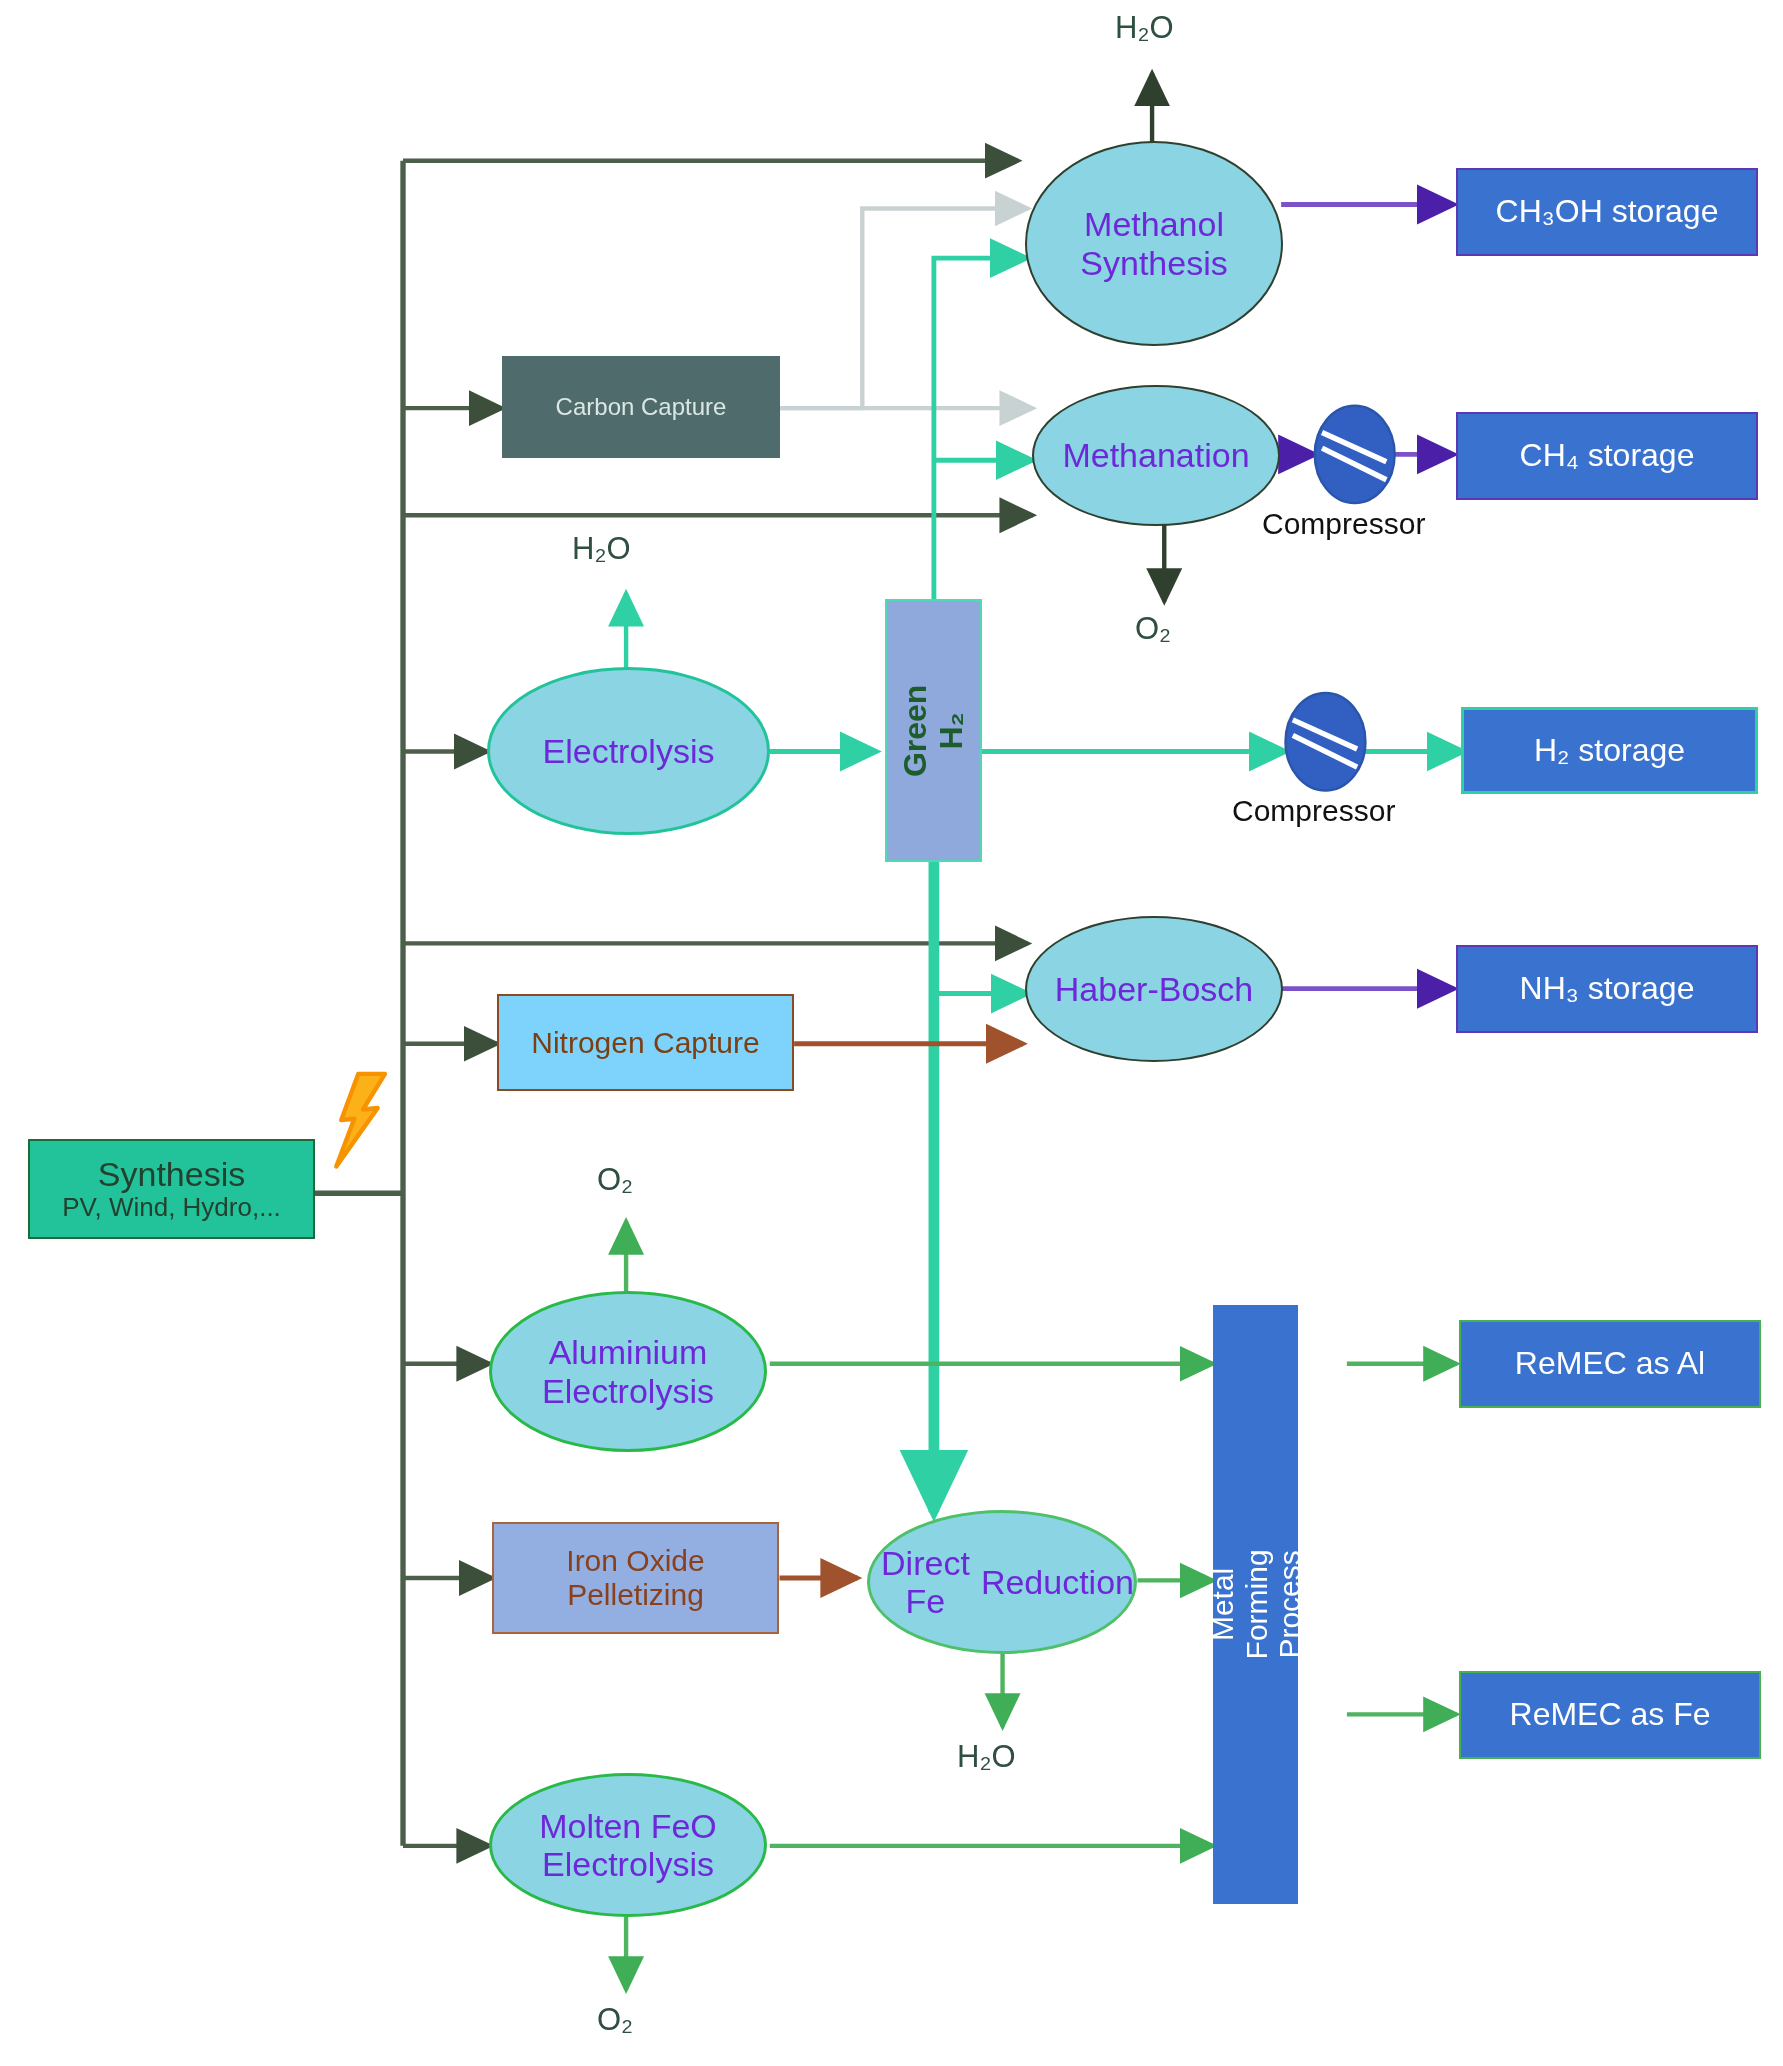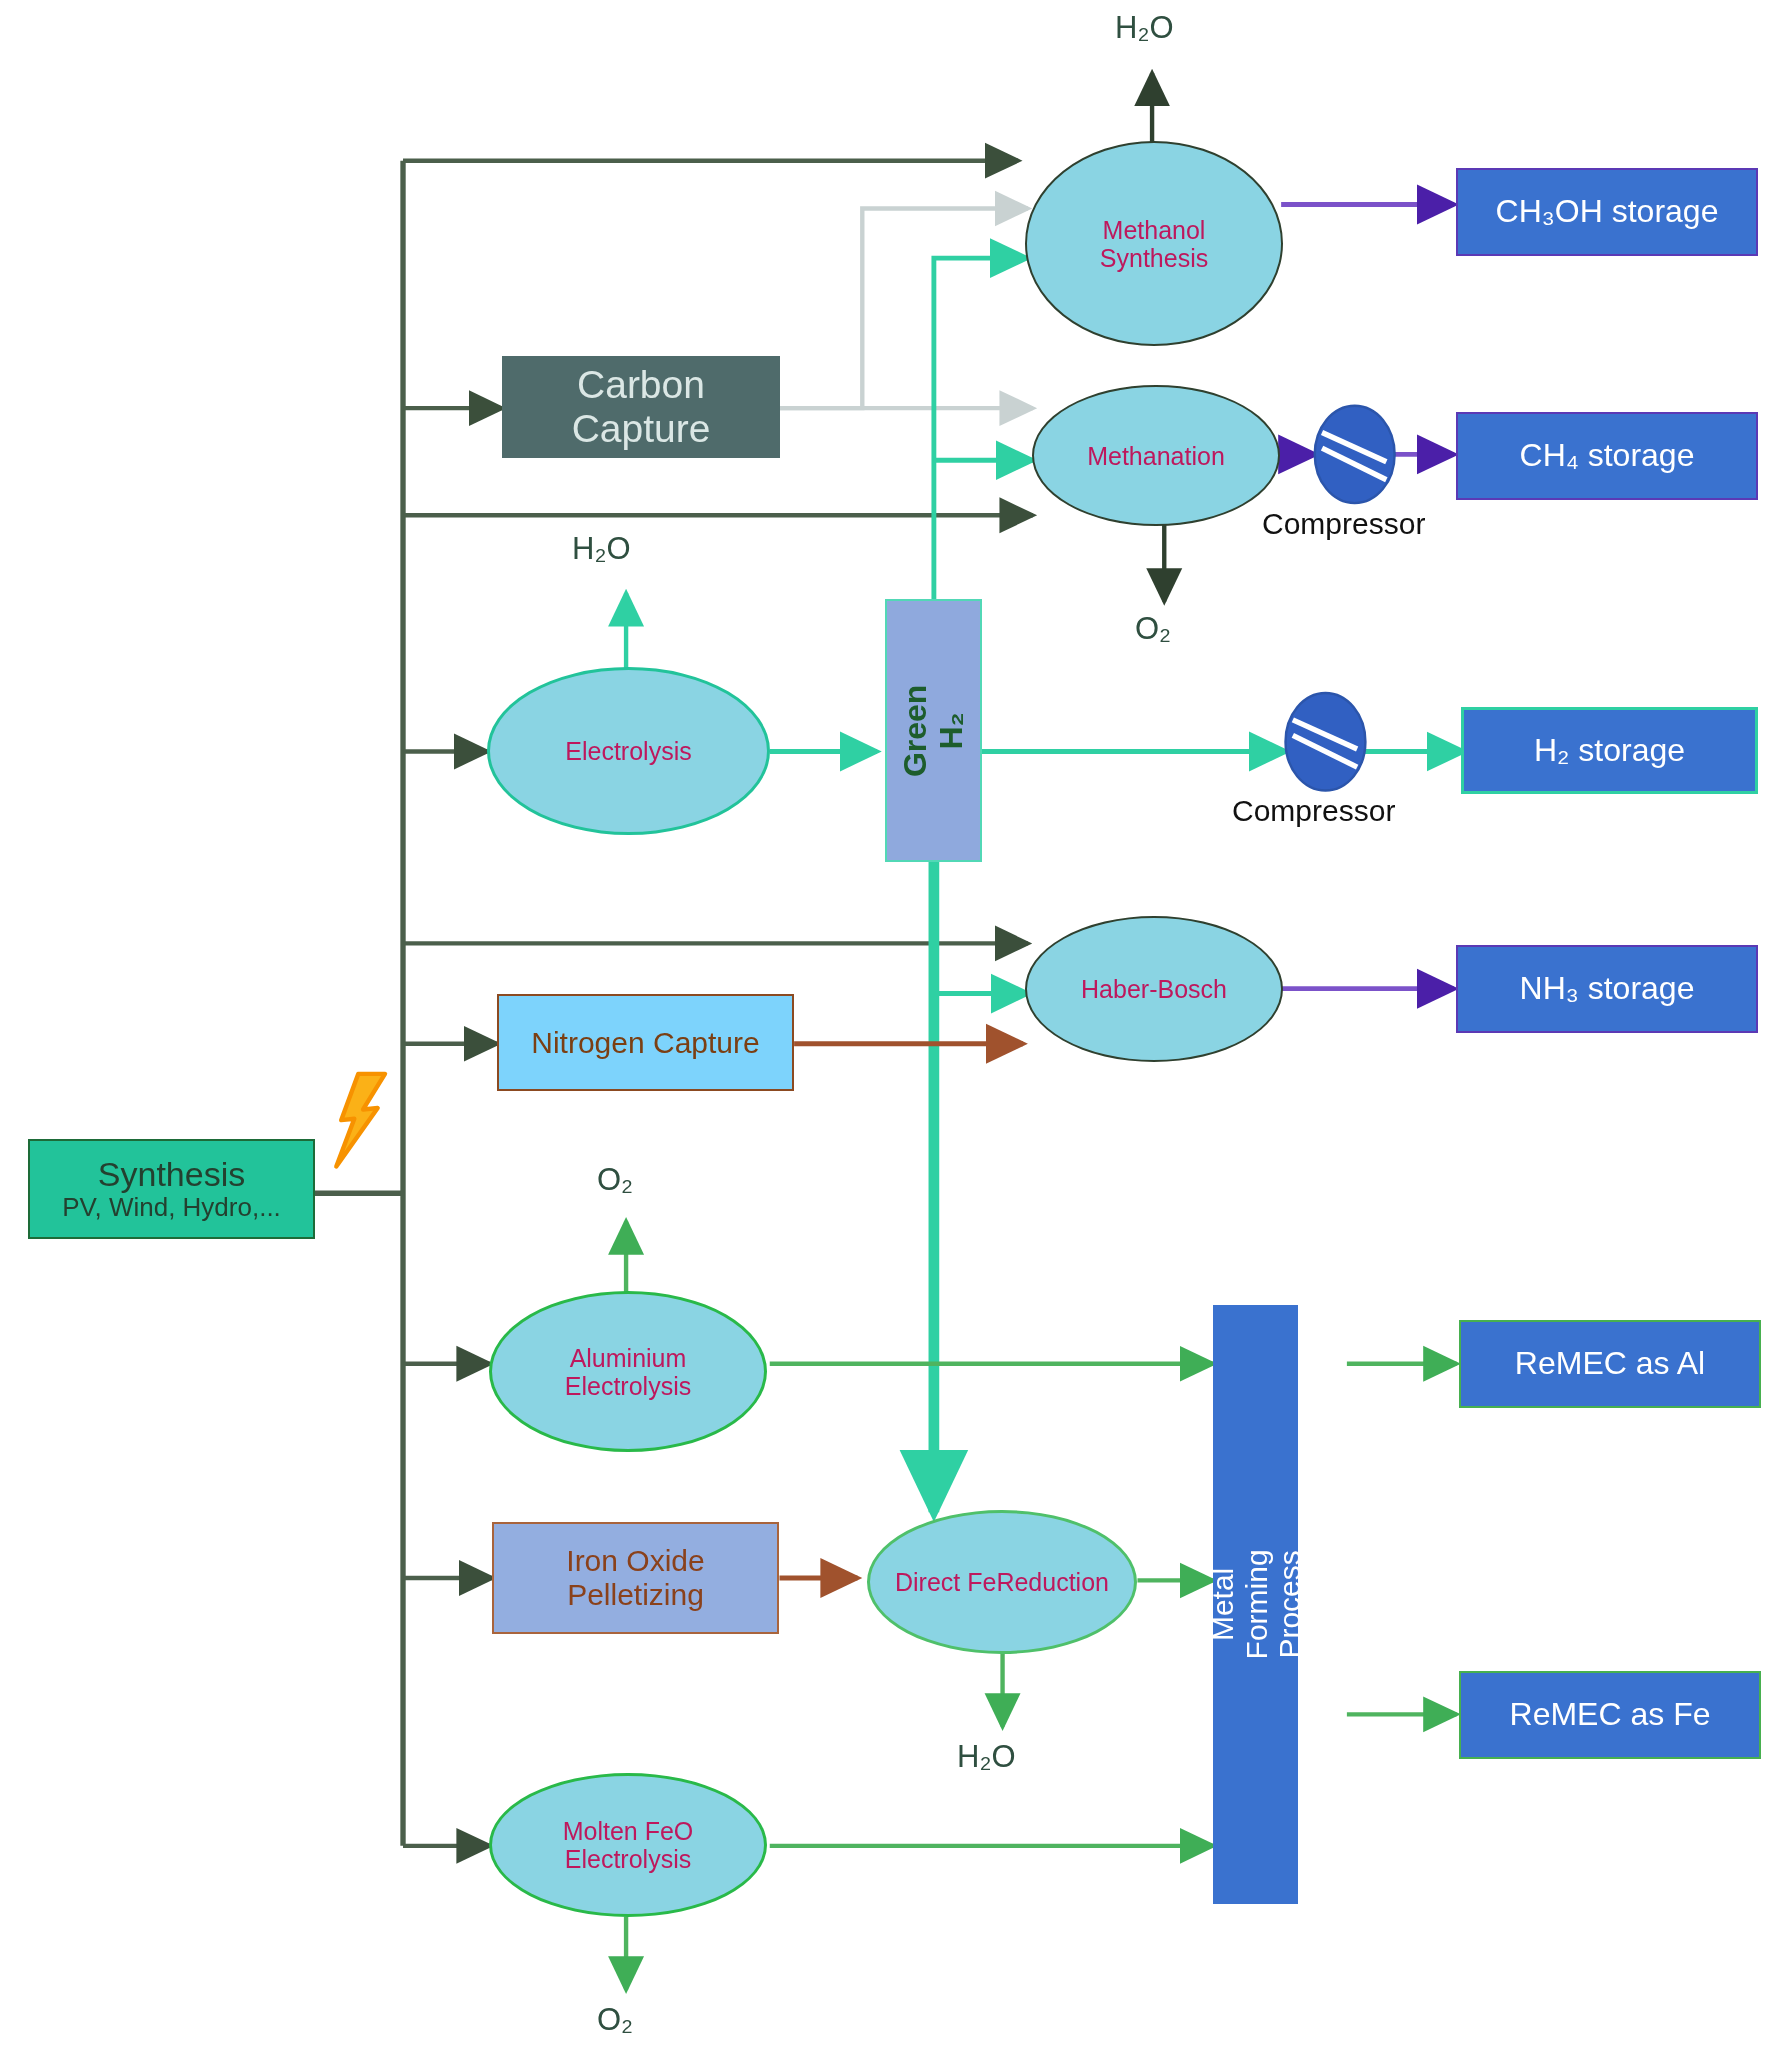--- a/index.html
+++ b/index.html
@@ -11,26 +11,26 @@
         justify-content:center;text-align:center;line-height:1.12;}
 
   
   .rectbox{border-style:solid;}
   .ellipse{border-radius:50%;}
 
   .lbl{position:absolute;color:#2f4f40;font-size:31px;white-space:nowrap;}
 
   .vert{transform:rotate(-90deg);}
 
-  .carbon-capture{background:#4f6b6b;border:1.5px solid #4f6b6b;color:#dbe7e5;font-size:39px;}
+  .carbon-capture{background:#4f6b6b;border:1.5px solid #4f6b6b;color:#dbe7e5;font-size:24px;}
   .nitrogen-capture{background:#7dd3fc;border:2.9px solid #8c4a21;color:#7b3f13;font-size:30px;}
   .iron-oxide{background:#93aee0;border:2.9px solid #a9643c;color:#8a411b;font-size:30px;}
   .renewables{background:#22c39a;border:2.9px solid #1d6b38;color:#24402f;}
 
-  .proc-ell{background:#8ad4e3;font-size:25px;color:#be185d;}
+  .proc-ell{background:#8ad4e3;font-size:34px;color:#6d28d9;}
   .ell-dark{border:2.9px solid #2f402f;}
   .ell-teal{border:3.9px solid #22c39a;}
   .ell-green{border:3.9px solid #29b949;}
   .ell-green2{border:3.9px solid #4fc06a;}
 
   .store{background:#3a72cf;color:#ffffff;font-size:32px;}
   .store-purple{border:2.9px solid #5b39b5;}
   .store-teal{border:3.9px solid #2fd0a3;}
   .store-green{border:2.9px solid #47b04f;}
 

